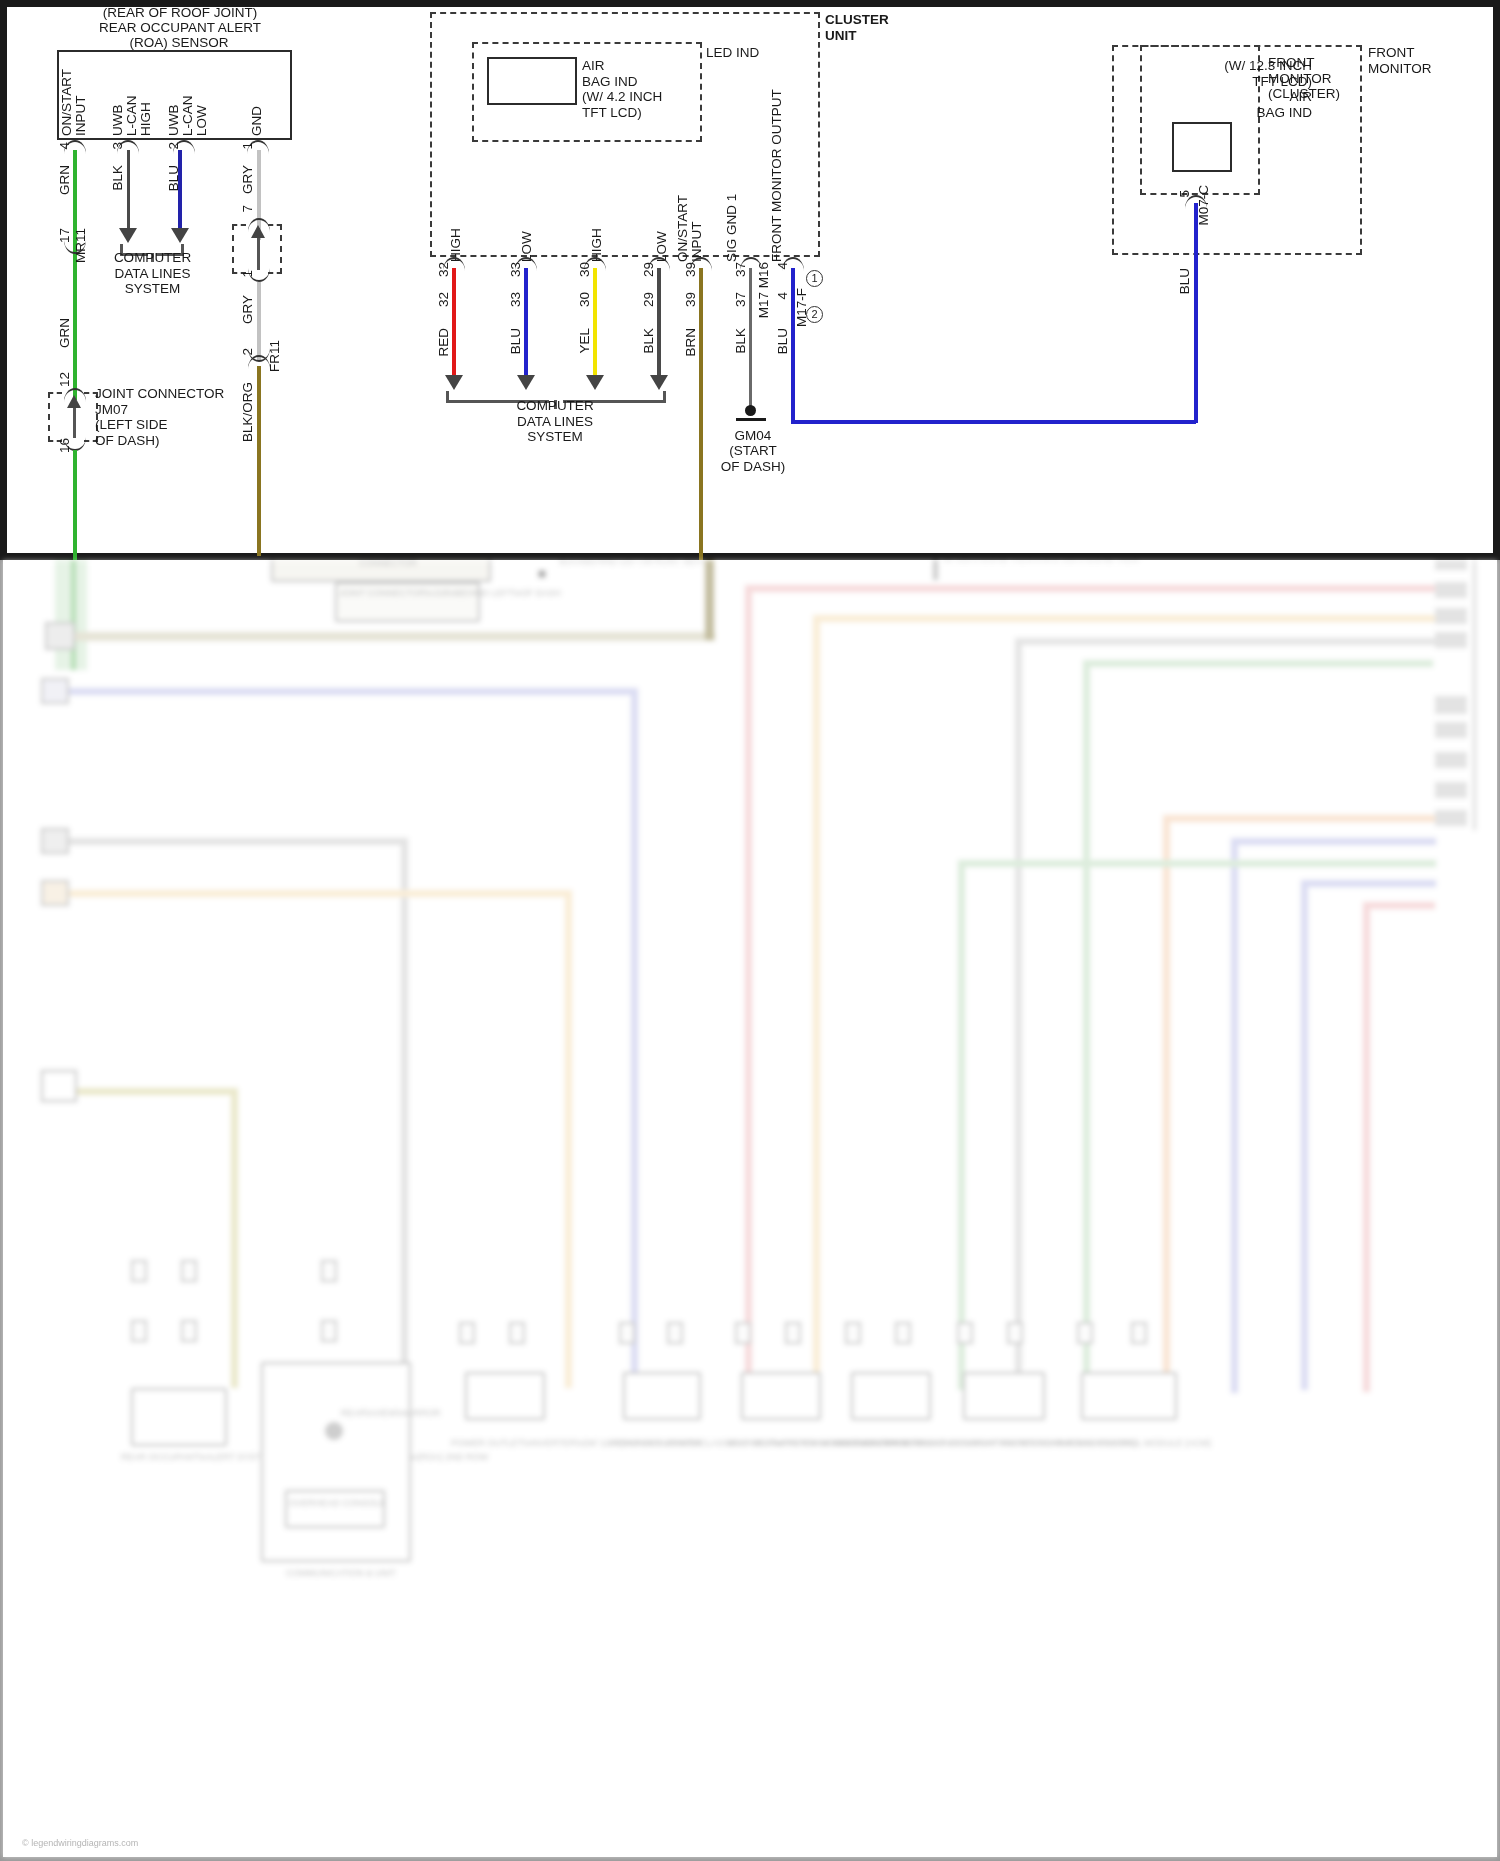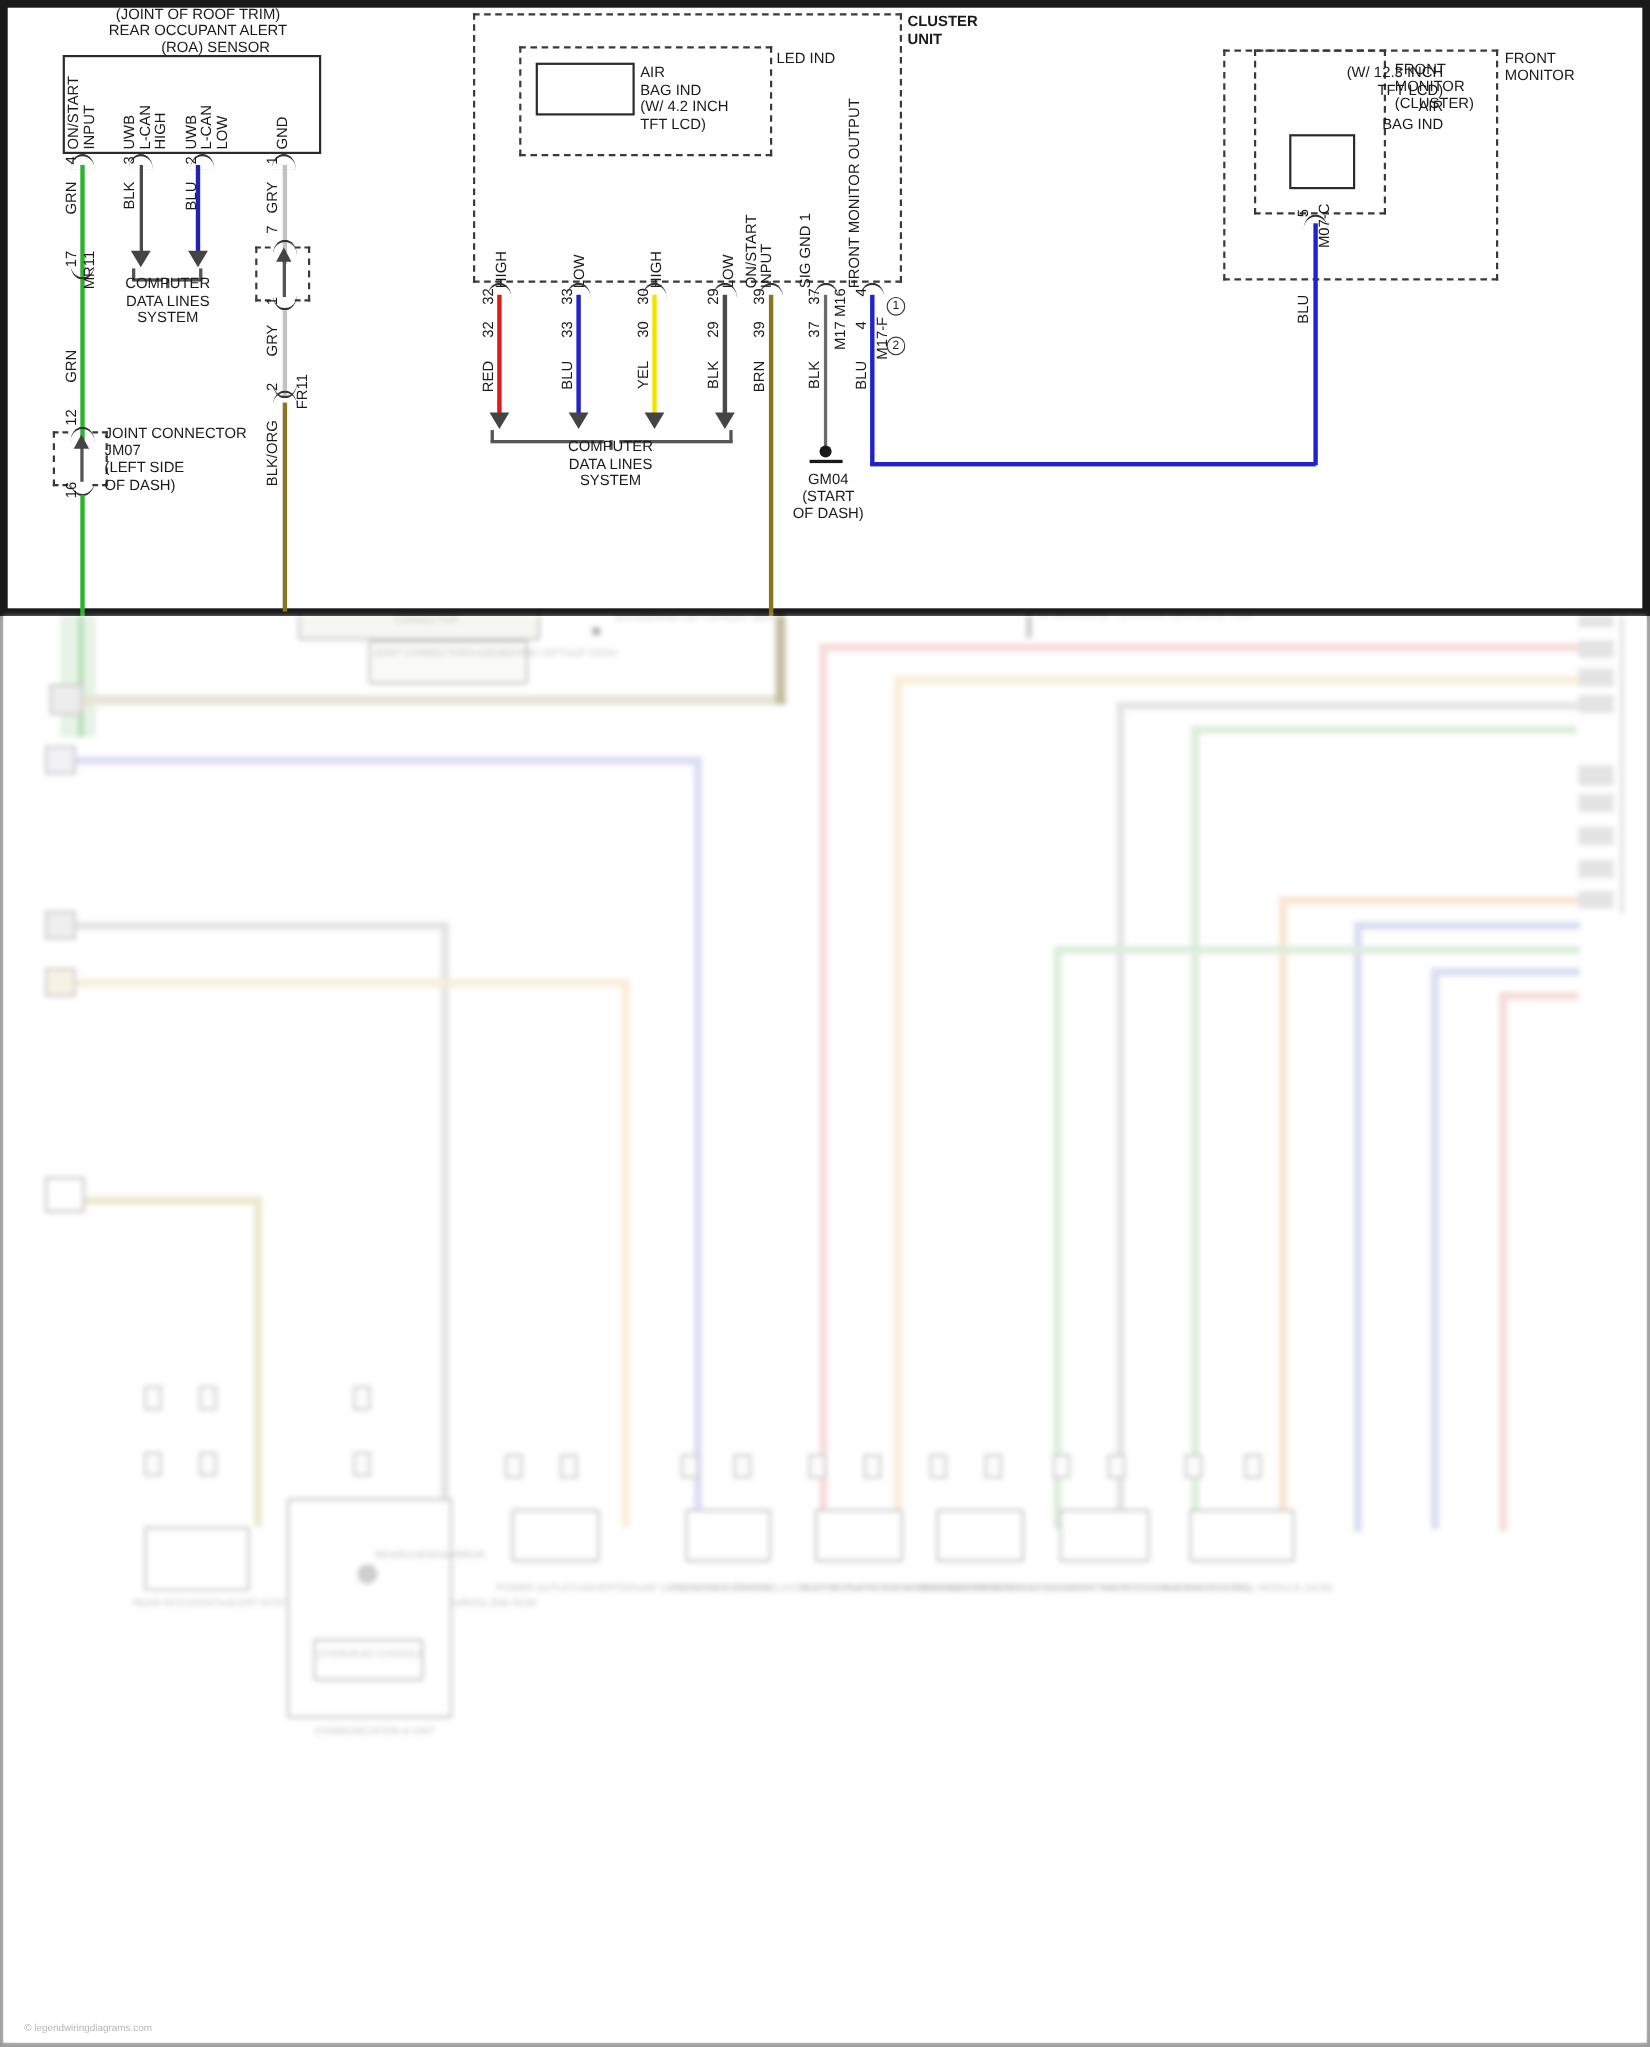--- a/index.html
+++ b/index.html
@@ -96,23 +96,23 @@
 <div id="page">
 
   <div class="frame-top"></div>
   <div class="frame-left"></div>
   <div class="frame-right"></div>
   <div class="frame-midline"></div>
   <div class="frame-lower-left"></div>
   <div class="frame-lower-right"></div>
   <div class="frame-bottom"></div>
 
-  <div class="t c" style="left:40px; top:5px;  width:280px;">(JOINT OF ROOF TRIM)</div>
+  <div class="t c" style="left:40px; top:5px;  width:280px;">(REAR OF ROOF JOINT)</div>
   <div class="t c" style="left:40px; top:20px; width:280px;">REAR OCCUPANT ALERT</div>
-  <div class="t c" style="left:56px; top:35px; width:280px;">(ROA) SENSOR</div>
+  <div class="t c" style="left:39px; top:35px; width:280px;">(ROA) SENSOR</div>
 
   <div class="solidbox" style="left:57px; top:50px; width:235px; height:90px;"></div>
 
   <div class="vt" style="left:60px; top:58px; height:78px;">ON/START
 INPUT</div>
   <div class="vt" style="left:111px; top:58px; height:78px;">UWB
 L-CAN
 HIGH</div>
   <div class="vt" style="left:167px; top:58px; height:78px;">UWB
 L-CAN

